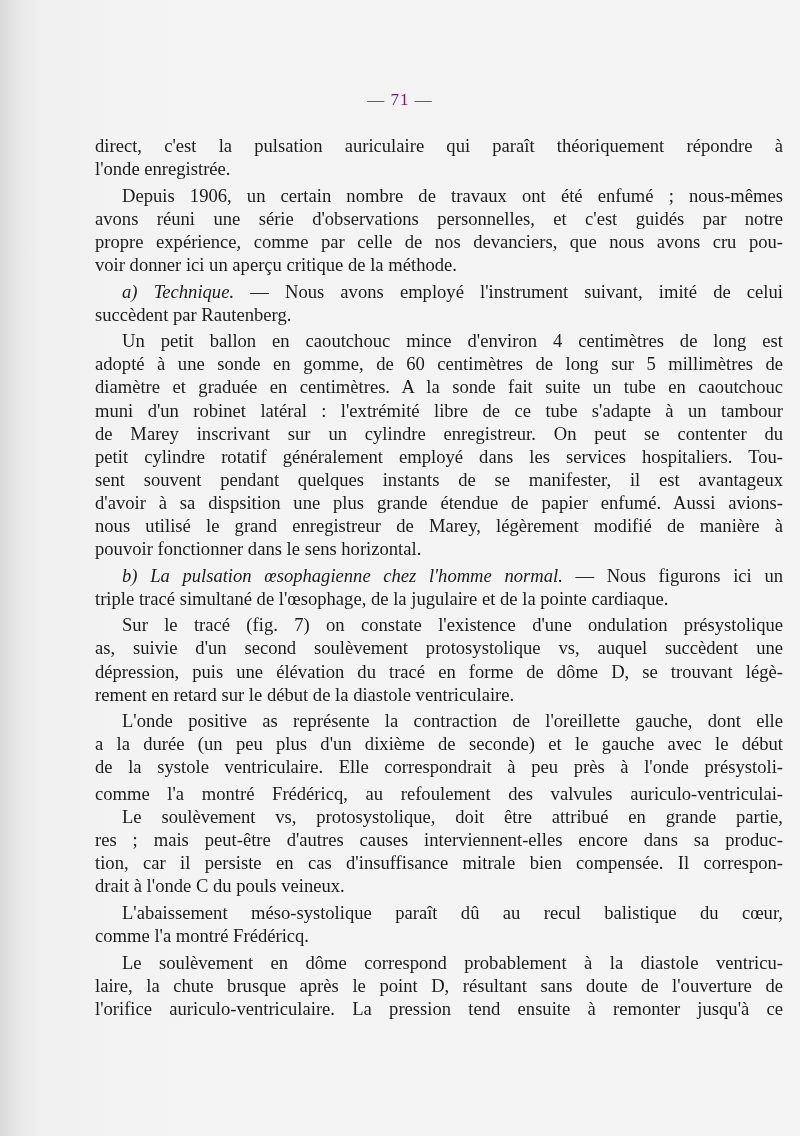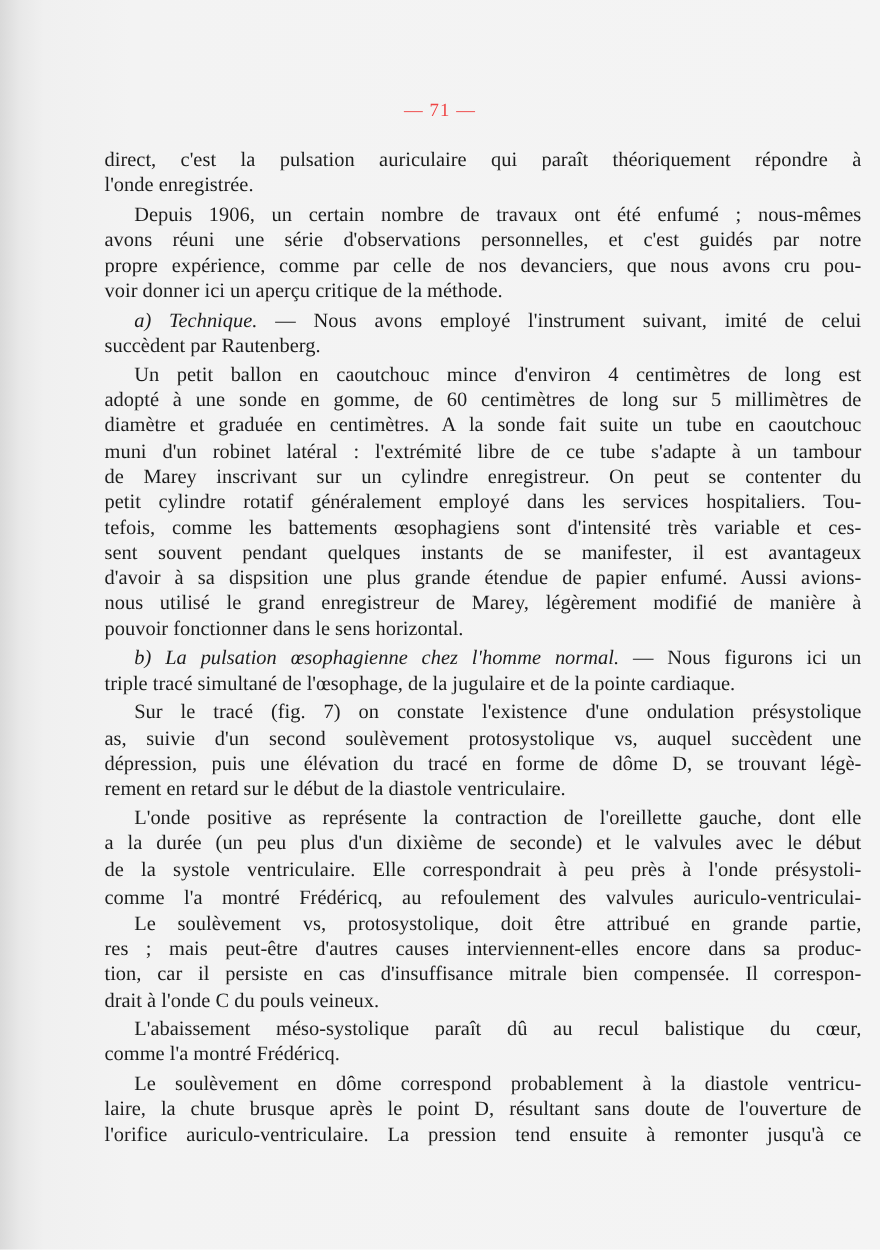--- a/index.html
+++ b/index.html
@@ -5,21 +5,21 @@
   html, body { margin: 0; padding: 0; }
   body {
     width: 800px; height: 1136px; overflow: hidden;
     background: linear-gradient(to right, #d9d9d9 0px, #e8e8e8 18px, #f0f0f0 40px, #f3f3f3 120px, #f4f4f4 800px);
     font-family: "Liberation Serif", "DejaVu Serif", serif;
     color: #1c1c1c;
     position: relative;
   }
   .page-number {
     position: absolute; top: 90px; left: 0; width: 800px;
-    text-align: center; font-size: 17px; letter-spacing: 1px; color: #ef4444;
+    text-align: center; font-size: 17px; letter-spacing: 1px; color: #701a75;
   }
   .text-block {
     position: absolute; left: 95px; top: 134px; width: 688px;
     font-size: 18.6px; line-height: 23.1px;
   }
   .para {
     margin: 0 0 3.5px 0;
     text-indent: 0;
   }
   .line {
@@ -58,42 +58,41 @@
     <span class="line last">succèdent par Rautenberg.</span>
   </p>
 
   <p class="para">
     <span class="line indent">Un petit ballon en caoutchouc mince d'environ 4 centimètres de long est</span>
     <span class="line">adopté à une sonde en gomme, de 60 centimètres de long sur 5 millimètres de</span>
     <span class="line">diamètre et graduée en centimètres. A la sonde fait suite un tube en caoutchouc</span>
     <span class="line">muni d'un robinet latéral : l'extrémité libre de ce tube s'adapte à un tambour</span>
     <span class="line">de Marey inscrivant sur un cylindre enregistreur. On peut se contenter du</span>
     <span class="line">petit cylindre rotatif généralement employé dans les services hospitaliers. Tou-</span>
-    <span class="line">tefois, comme les battements œsophagiens sont d'intensité très variable et ces-</span>
     <span class="line">sent souvent pendant quelques instants de se manifester, il est avantageux</span>
     <span class="line">d'avoir à sa dispsition une plus grande étendue de papier enfumé. Aussi avions-</span>
     <span class="line">nous utilisé le grand enregistreur de Marey, légèrement modifié de manière à</span>
     <span class="line last">pouvoir fonctionner dans le sens horizontal.</span>
   </p>
 
   <p class="para">
     <span class="line indent"><span class="it">b) La pulsation œsophagienne chez l'homme normal.</span><span> — Nous figurons ici un</span></span>
     <span class="line last">triple tracé simultané de l'œsophage, de la jugulaire et de la pointe cardiaque.</span>
   </p>
 
   <p class="para">
     <span class="line indent">Sur le tracé (fig. 7) on constate l'existence d'une ondulation présystolique</span>
     <span class="line">as, suivie d'un second soulèvement protosystolique vs, auquel succèdent une</span>
     <span class="line">dépression, puis une élévation du tracé en forme de dôme D, se trouvant légè-</span>
     <span class="line last">rement en retard sur le début de la diastole ventriculaire.</span>
   </p>
 
   <p class="para">
     <span class="line indent">L'onde positive as représente la contraction de l'oreillette gauche, dont elle</span>
-    <span class="line">a la durée (un peu plus d'un dixième de seconde) et le valvules avec le début</span>
+    <span class="line">a la durée (un peu plus d'un dixième de seconde) et le gauche avec le début</span>
     <span class="line">de la systole ventriculaire. Elle correspondrait à peu près à l'onde présystoli-</span>
   </p>
 
   <p class="para">
     <span class="line">comme l'a montré Frédéricq, au refoulement des valvules auriculo-ventriculai-</span>
     <span class="line indent">Le soulèvement vs, protosystolique, doit être attribué en grande partie,</span>
     <span class="line">res ; mais peut-être d'autres causes interviennent-elles encore dans sa produc-</span>
     <span class="line">tion, car il persiste en cas d'insuffisance mitrale bien compensée. Il correspon-</span>
     <span class="line last">drait à l'onde C du pouls veineux.</span>
   </p>

